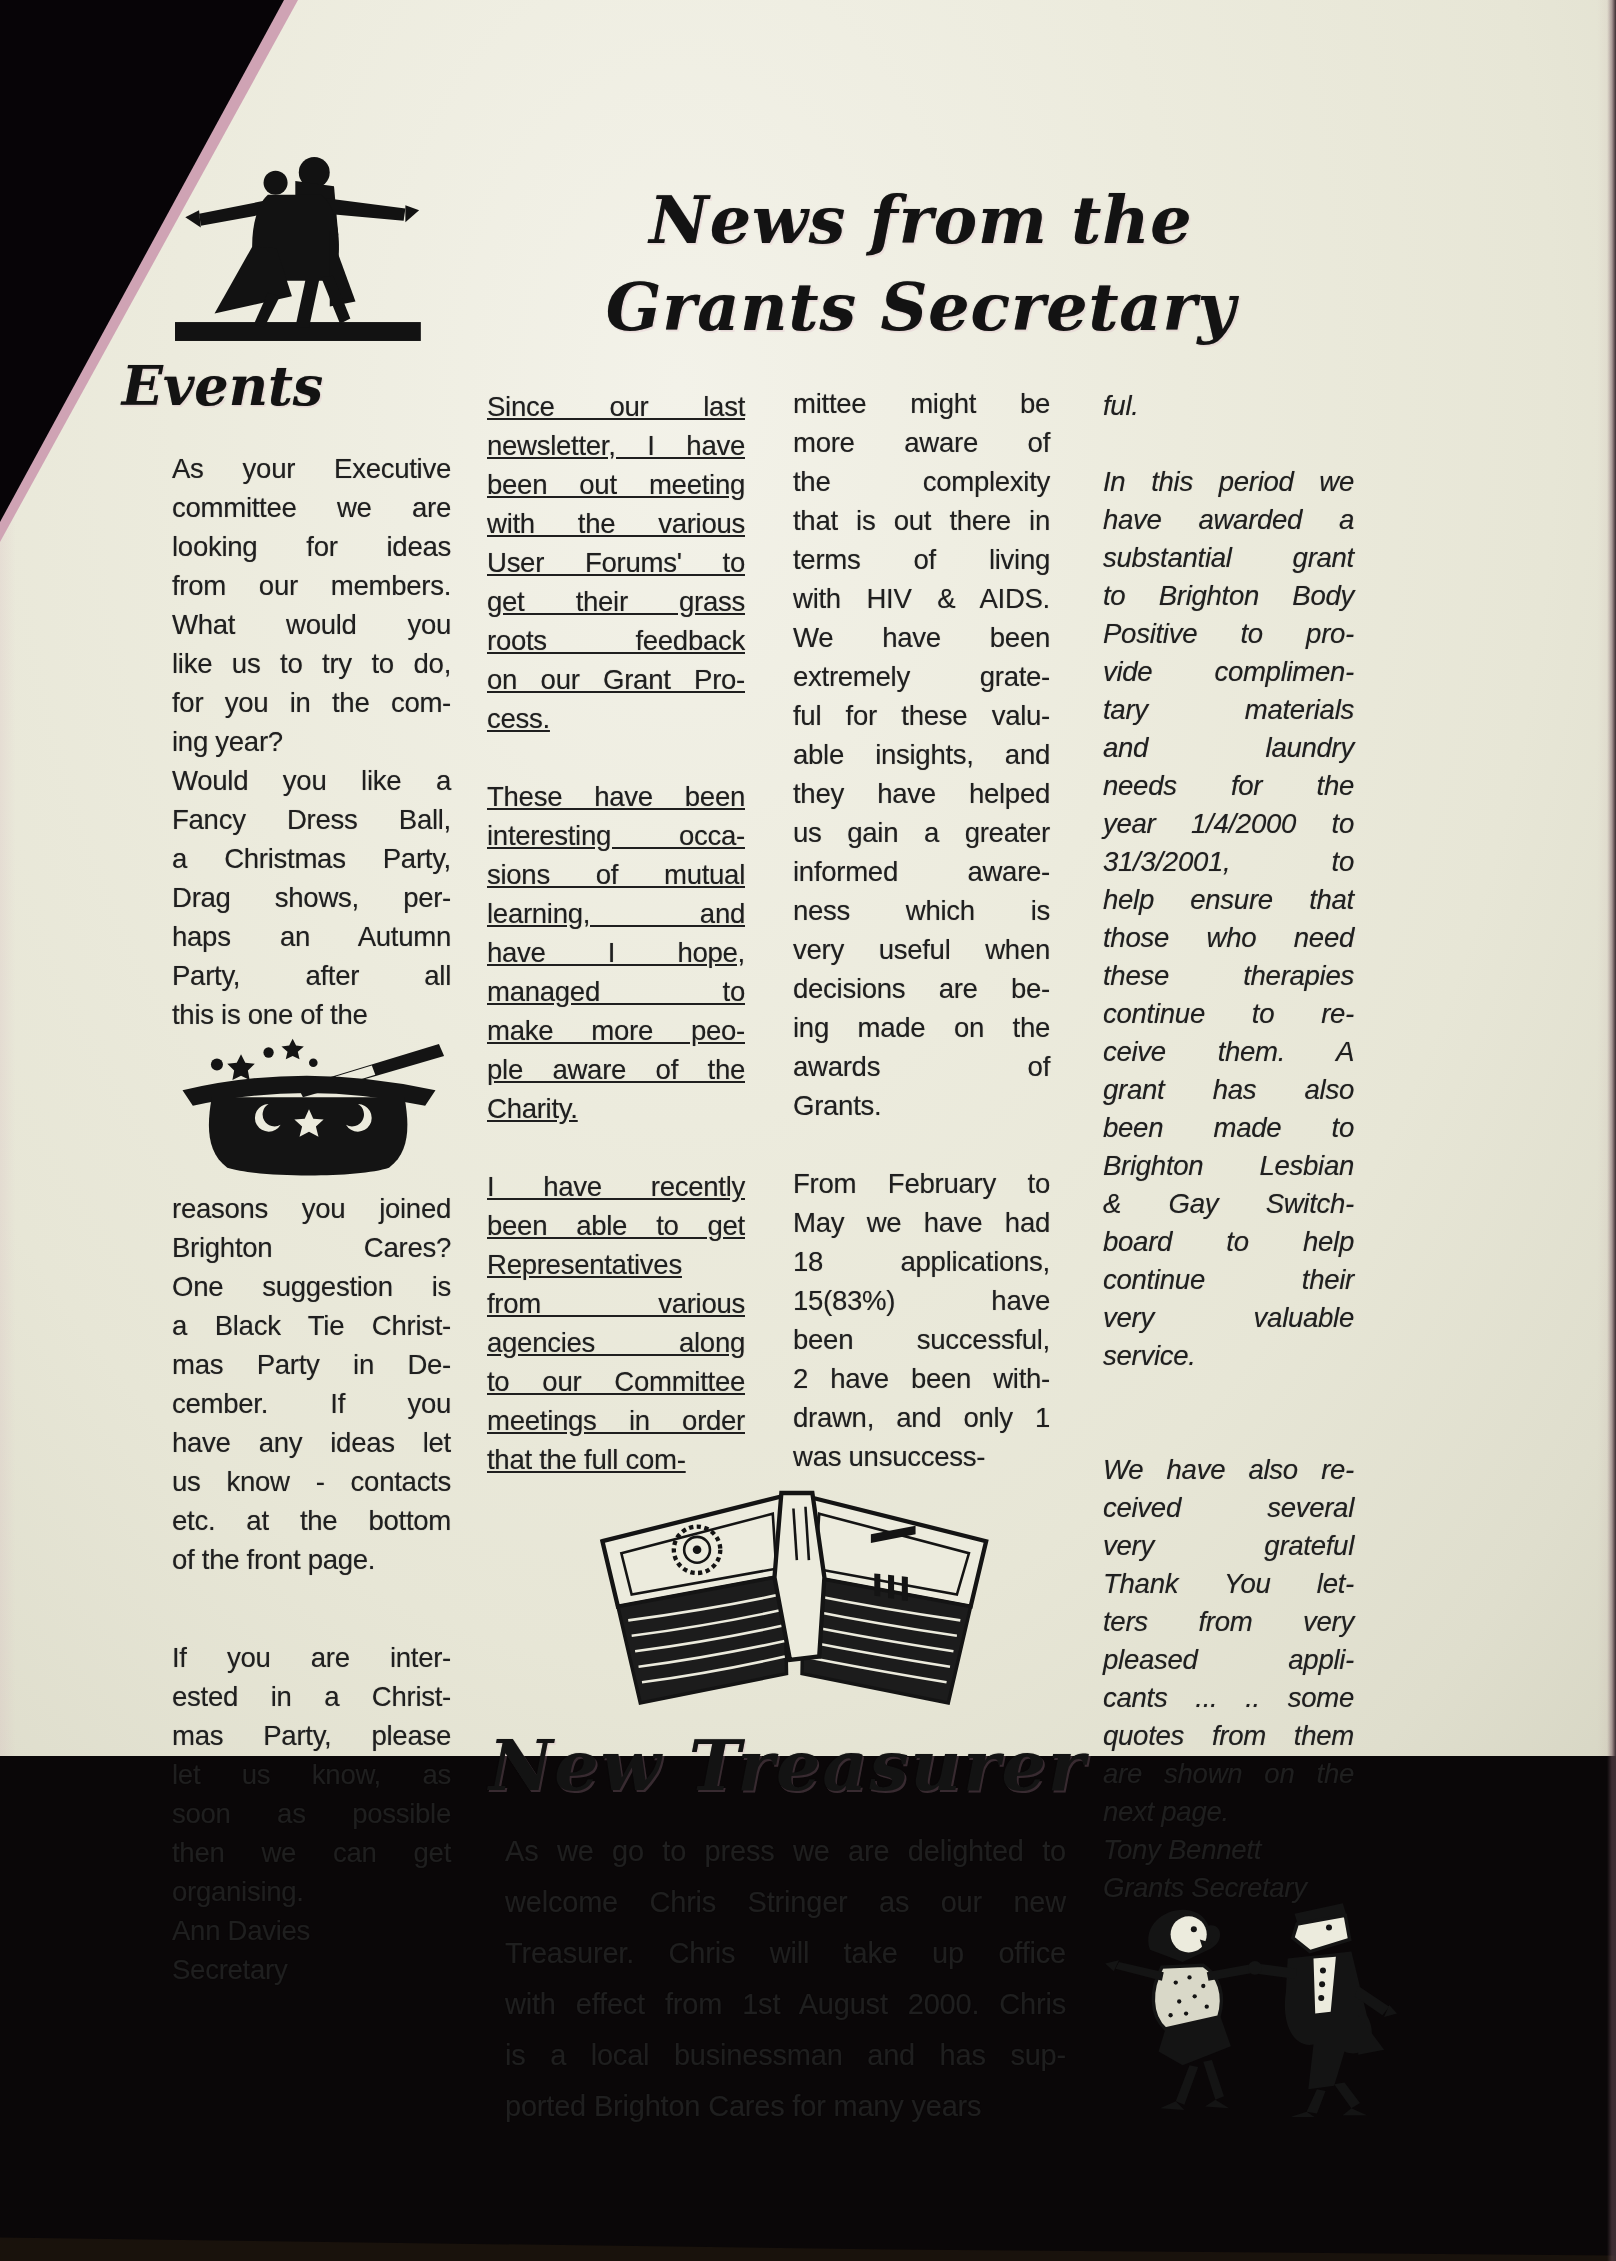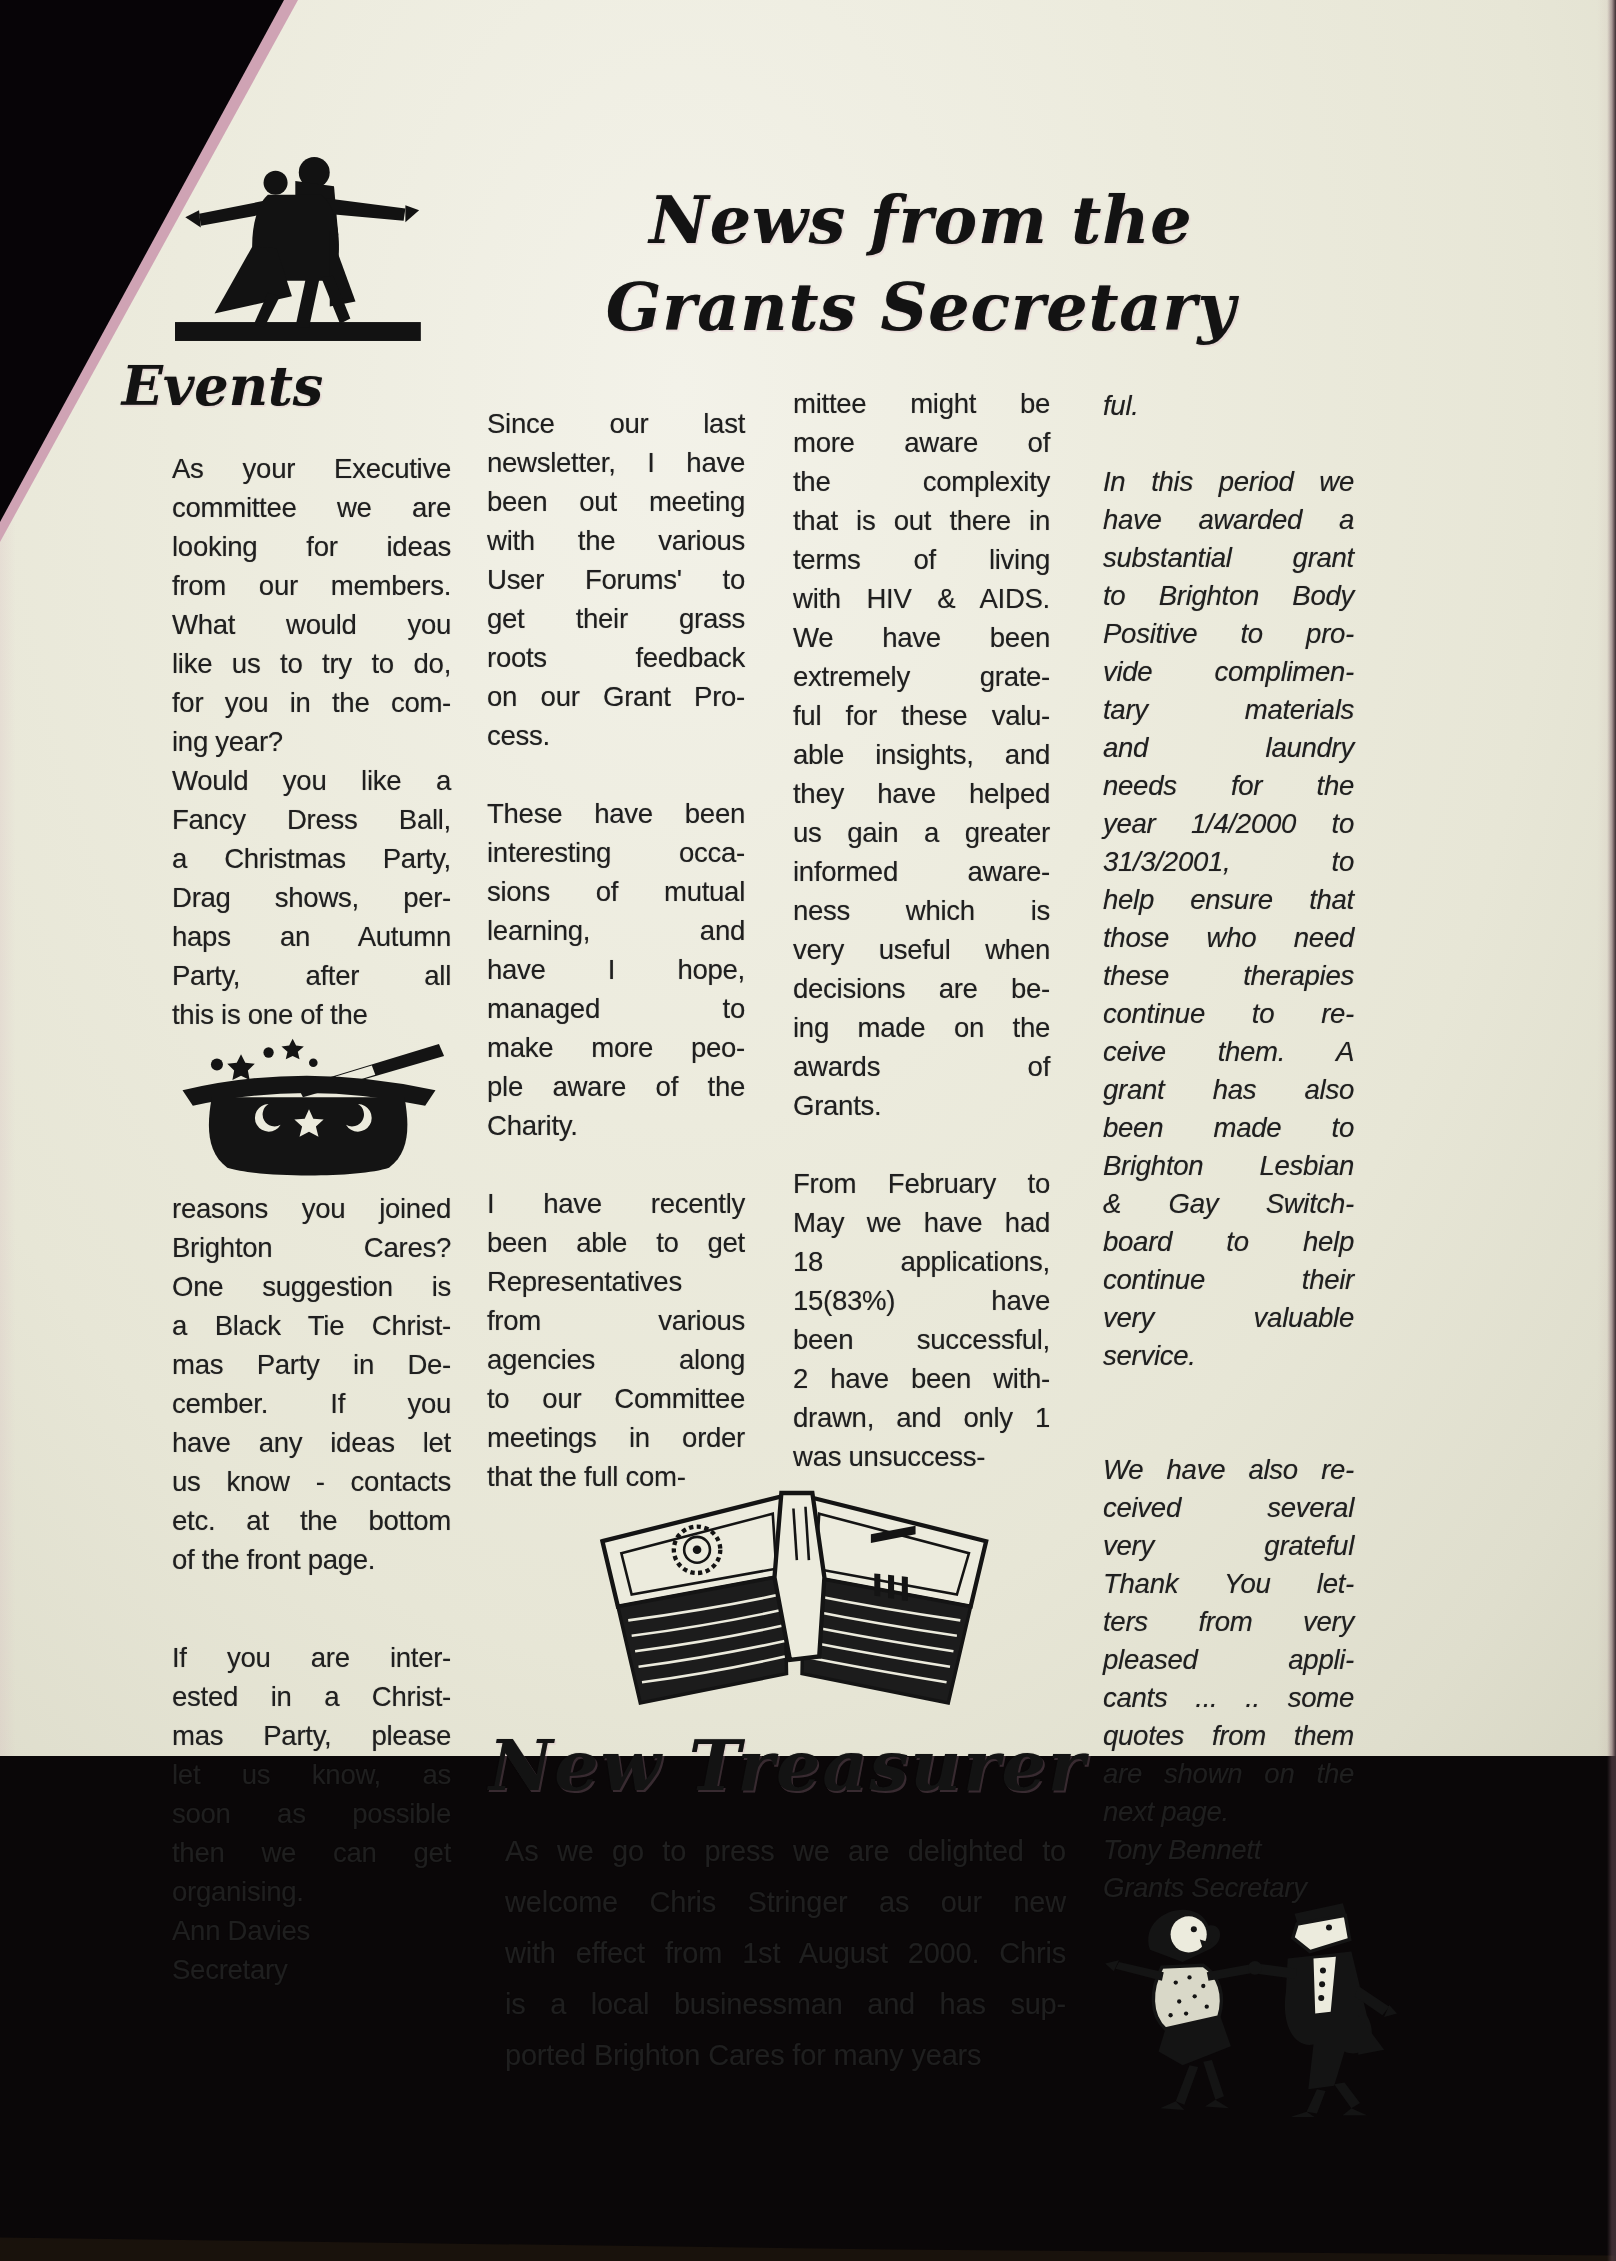--- a/index.html
+++ b/index.html
@@ -161,21 +161,21 @@
         <div class="tline">mas Party, please</div>
         <div class="tline">let us know, as</div>
         <div class="tline">soon as possible</div>
         <div class="tline">then we can get</div>
         <div class="tline nj">organising.</div>
         <div class="tline nj">Ann Davies</div>
         <div class="tline nj">Secretary</div>
       </div>
   </div>
 
-  <div class="tcol col-std" style="left:487px;top:404px;width:258px;">
+  <div class="tcol col-std" style="left:487px;top:387px;width:258px;text-decoration:underline;">
     <div>
         <div class="tline">Since our last</div>
         <div class="tline">newsletter, I have</div>
         <div class="tline">been out meeting</div>
         <div class="tline">with the various</div>
         <div class="tline">User Forums' to</div>
         <div class="tline">get their grass</div>
         <div class="tline">roots feedback</div>
         <div class="tline">on our Grant Pro-</div>
         <div class="tline nj">cess.</div>
@@ -319,20 +319,21 @@
       </g>
     </svg>
   </div>
 
   <div class="h-treasurer script">New Treasurer</div>
 
   <div class="tcol nt-para" style="left:505px;top:1819px;width:561px;">
     <div>
         <div class="tline">As we go to press we are delighted to</div>
         <div class="tline">welcome Chris Stringer as our new</div>
+        <div class="tline">Treasurer. Chris will take up office</div>
         <div class="tline">with effect from 1st August 2000. Chris</div>
         <div class="tline">is a local businessman and has sup-</div>
         <div class="tline nj">ported Brighton Cares for many years</div>
       </div>
   </div>
 
   <div class="art" style="left:1100px;top:1886px;width:297px;height:231px;">
     <svg width="297" height="231" viewBox="0 0 345 268">
 
       <path d="M58,74 C44,30 112,10 126,46 C142,42 146,66 126,74 L96,88 Z" fill="#141414"></path>

